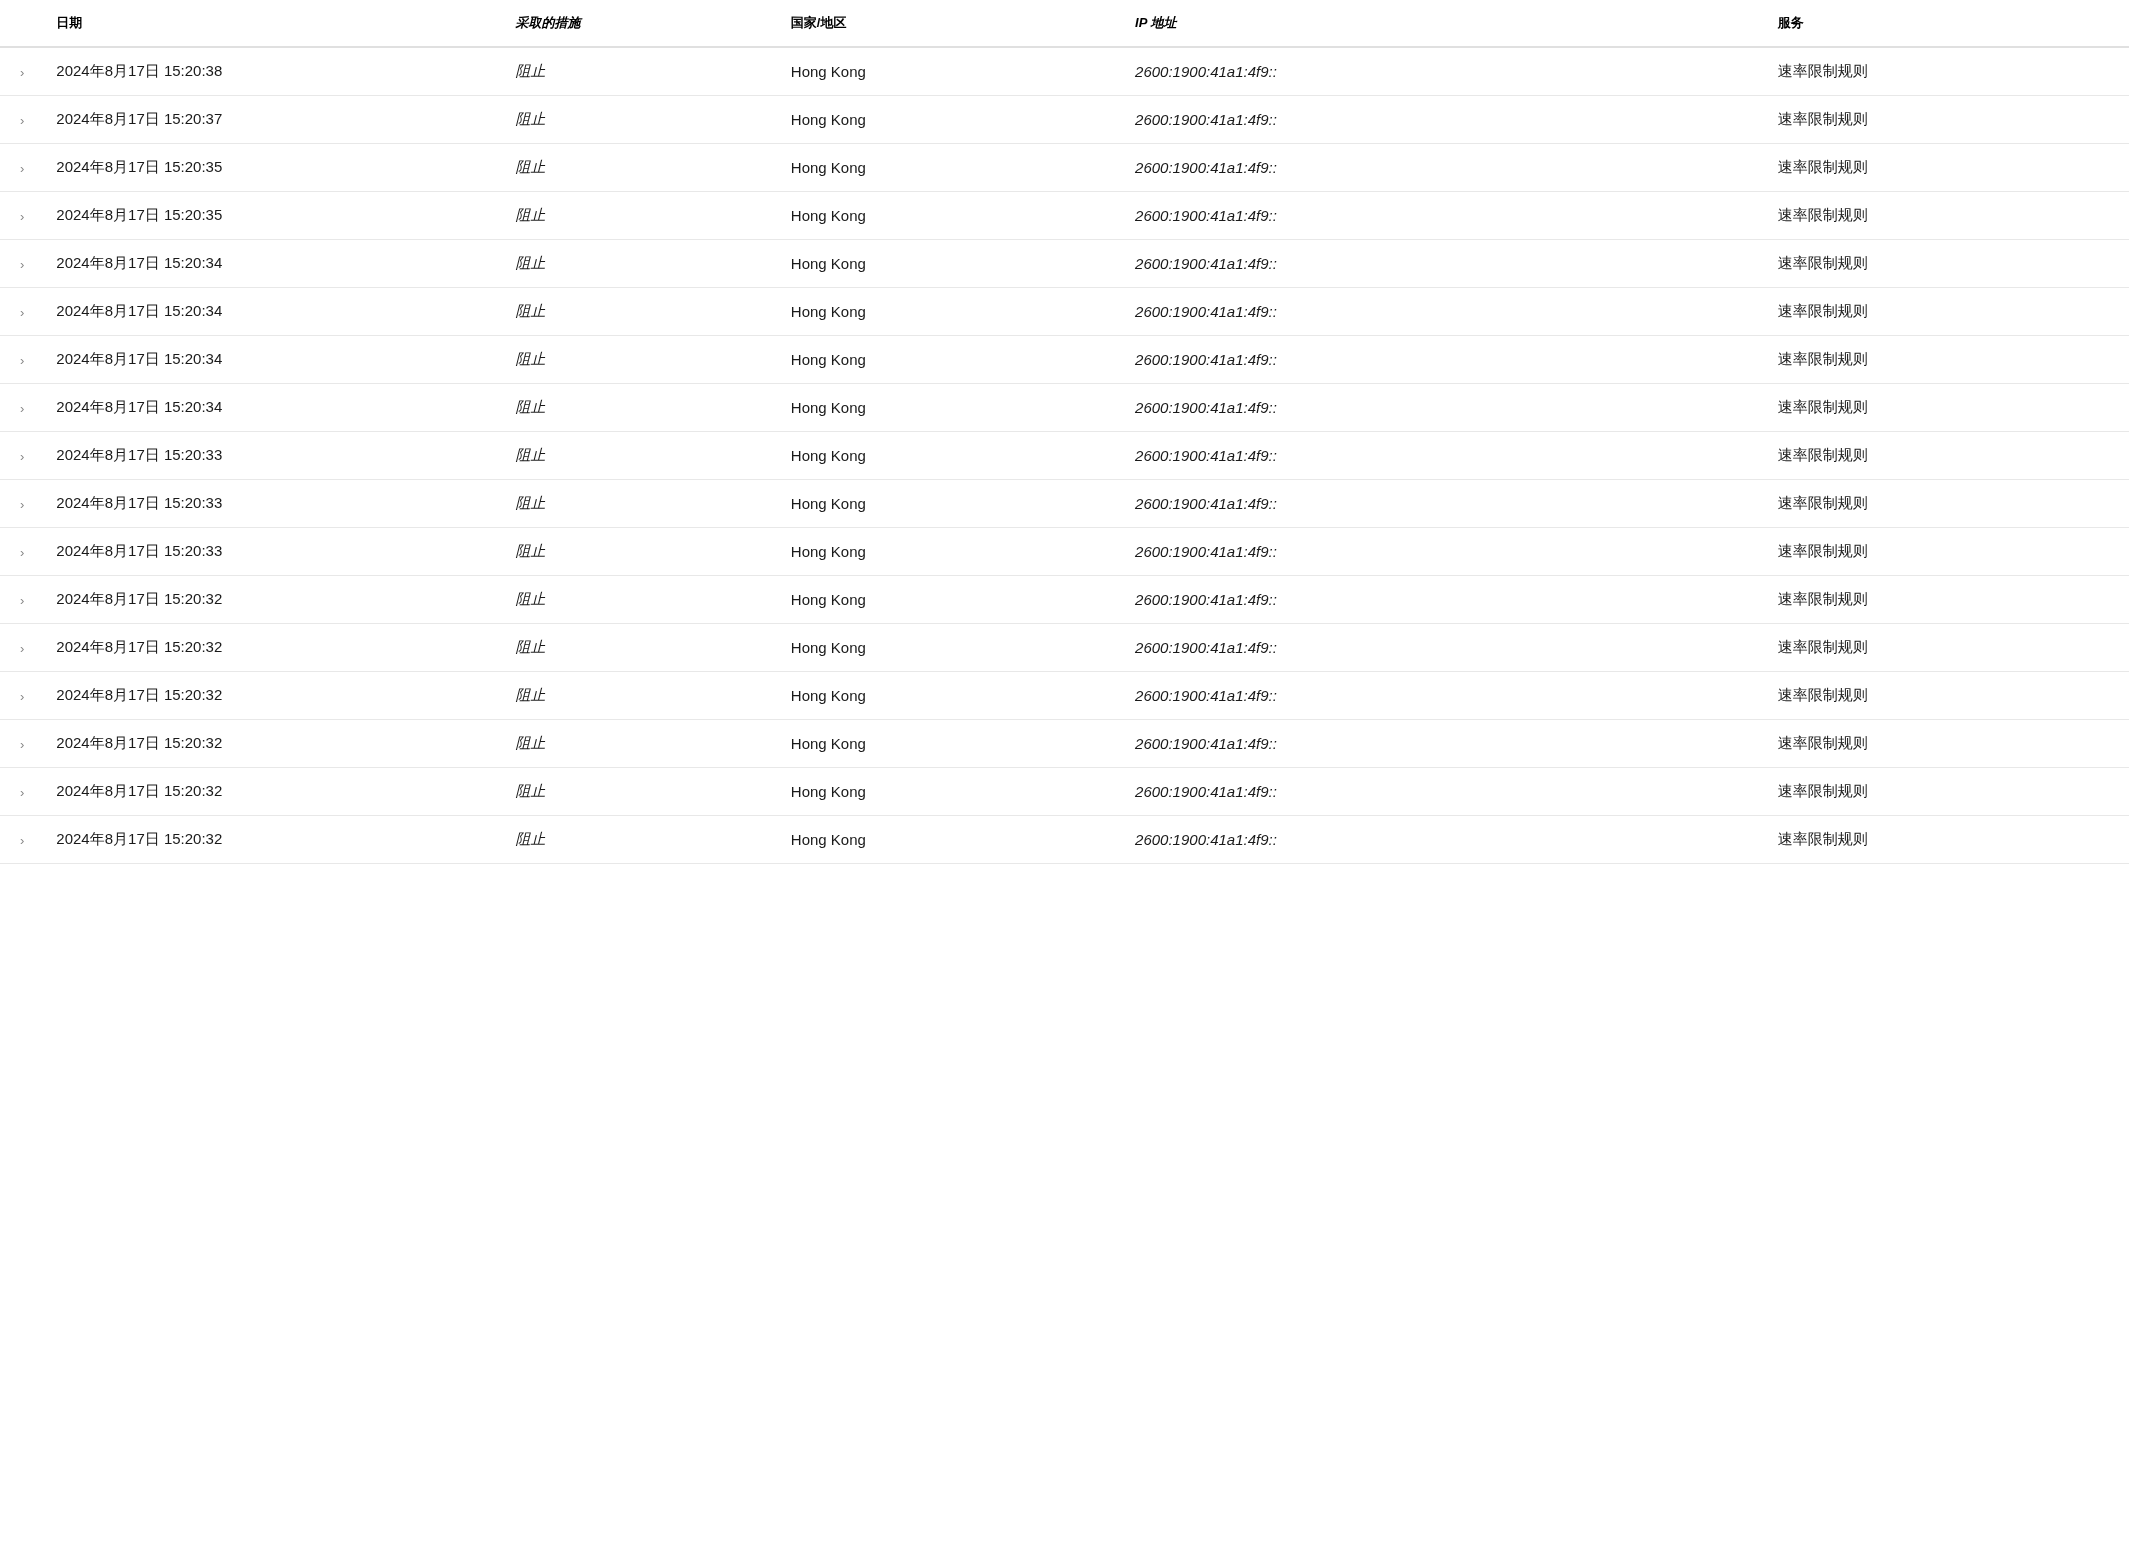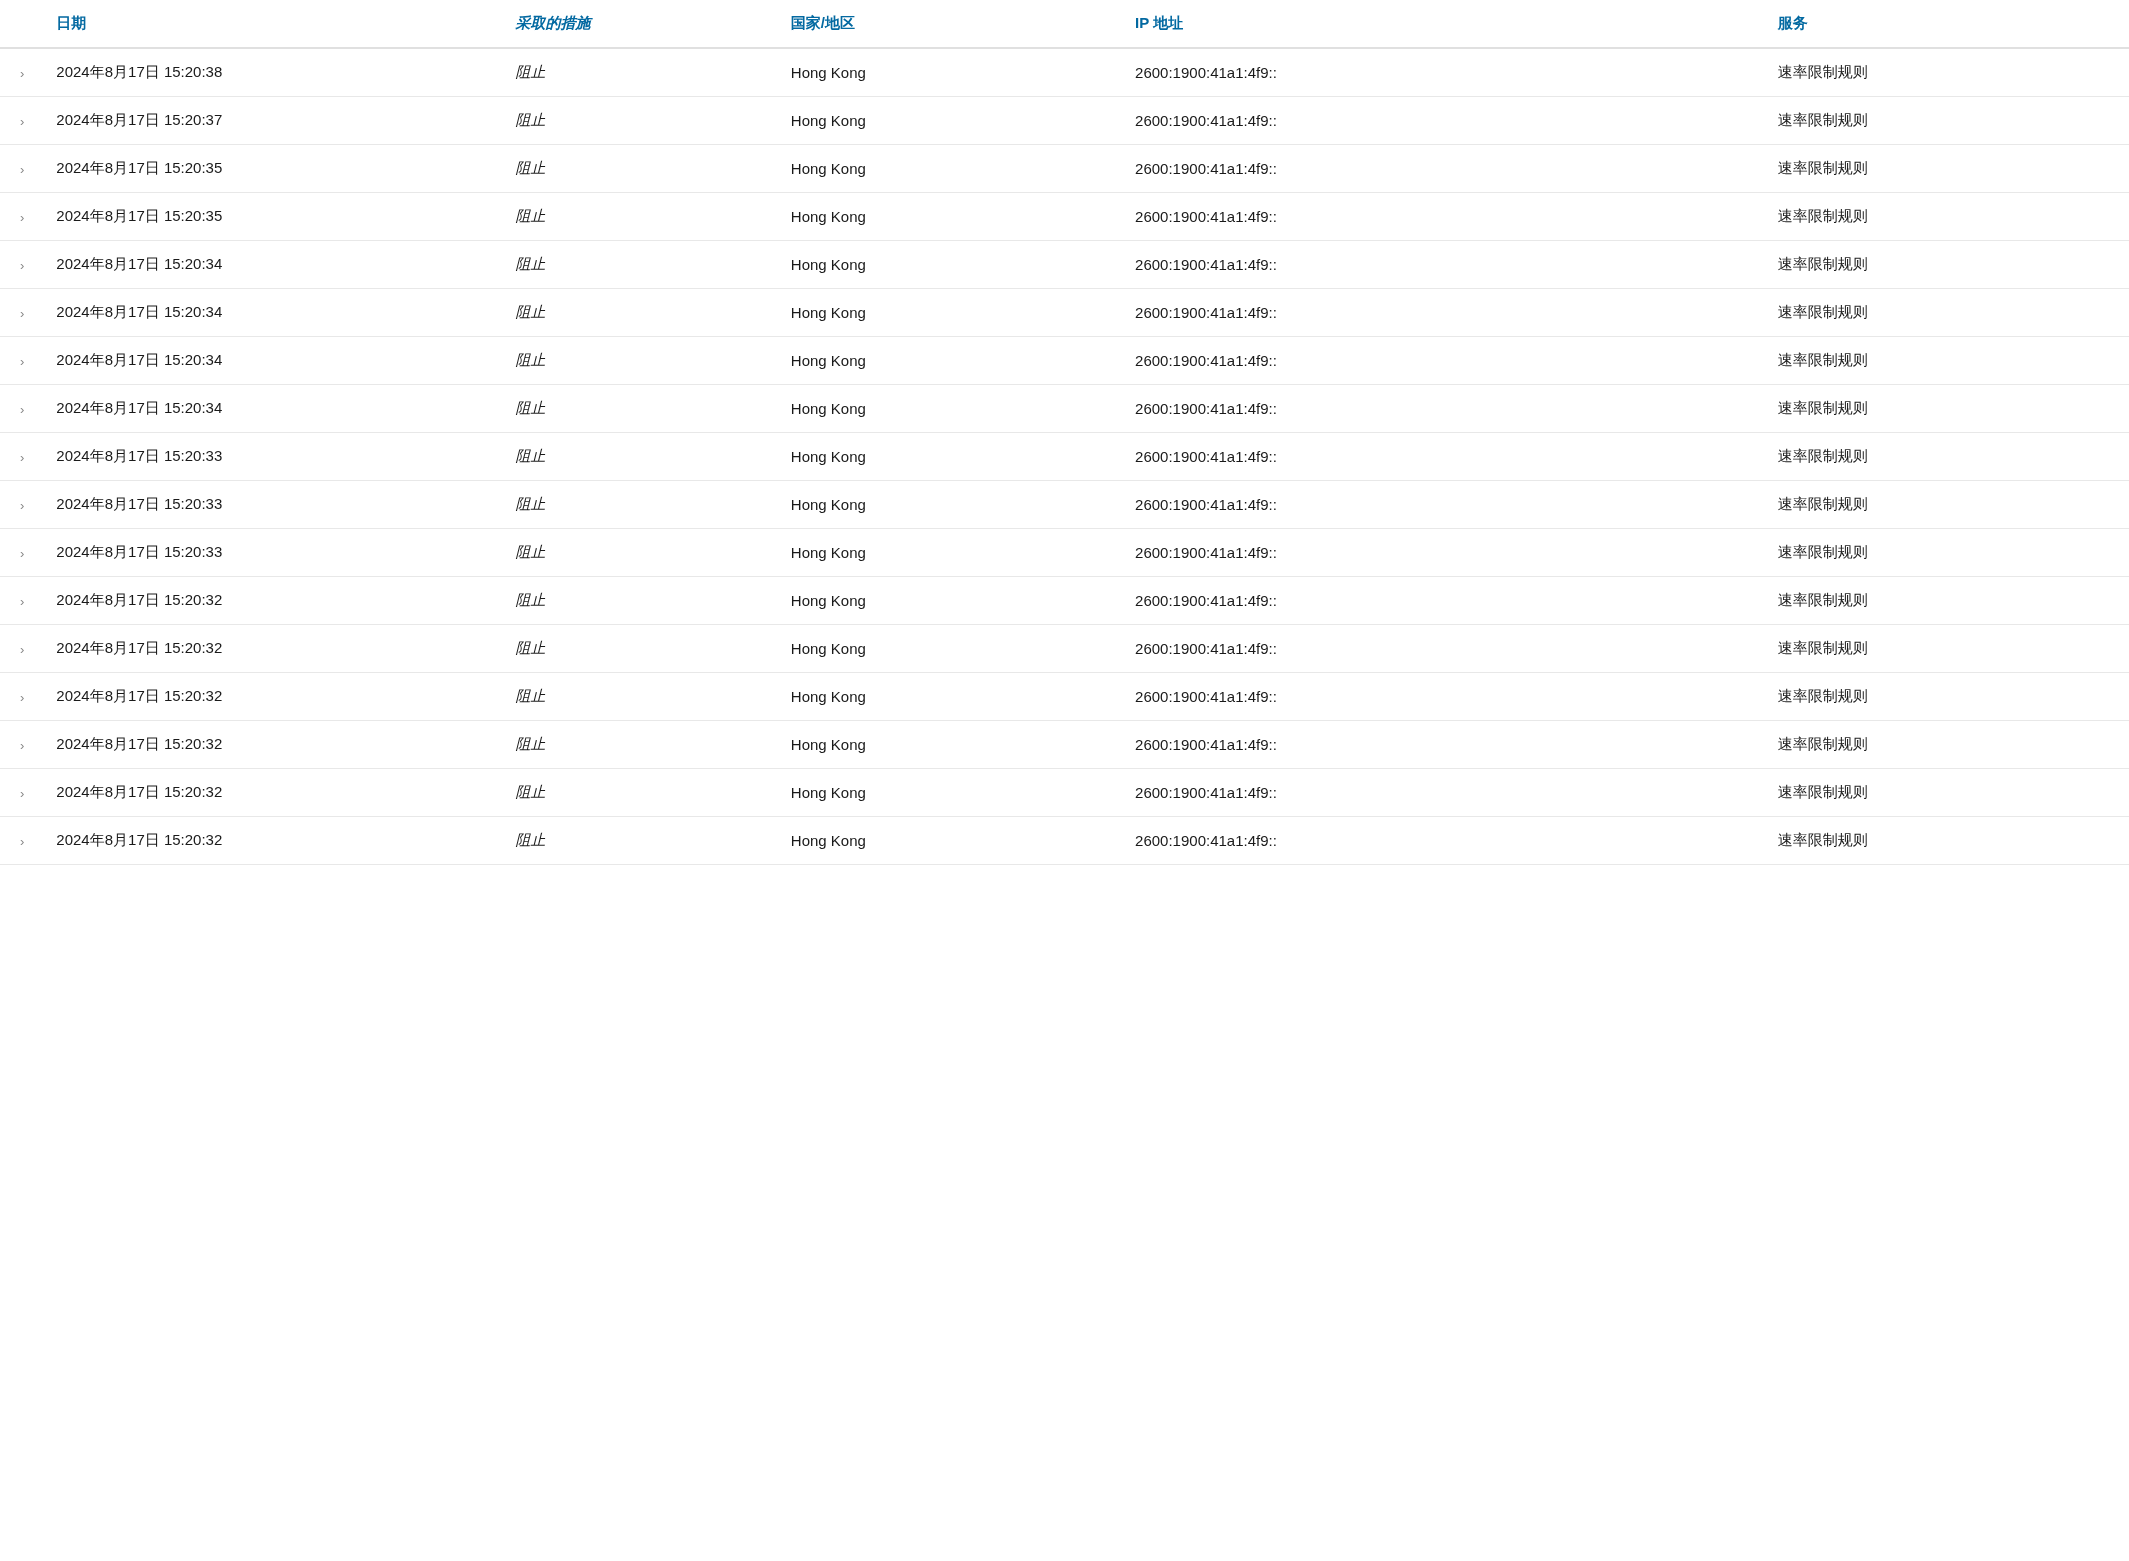--- a/index.html
+++ b/index.html
@@ -26,22 +26,22 @@
     }
 
     thead tr {
       border-bottom: 2px solid #e0e0e0;
     }
 
     thead th {
       padding: 14px 16px 14px 16px;
       text-align: left;
       font-weight: 700;
-      font-size: 15px;
-      color: #0369a1;
+      font-size: 13px;
+      color: #000000;
       white-space: nowrap;
     }
 
     thead th:first-child {
       width: 40px;
       padding-left: 20px;
     }
 
     tbody tr {
       border-bottom: 1px solid #e8e8e8;
@@ -62,21 +62,21 @@
     .chevron-icon {
       color: #888;
       font-size: 13px;
       cursor: pointer;
       display: inline-block;
     }
 
     .col-date { min-width: 200px; }
     .col-action { min-width: 120px; font-style: italic; }
     .col-country { min-width: 150px; }
-    .col-ip { min-width: 280px; }
+    .col-ip { min-width: 280px; font-style: italic; }
     .col-service { min-width: 160px; }
   </style>
 </head>
 <body>
 
 <div class="table-container">
   <table>
     <thead>
       <tr>
         <th></th>

